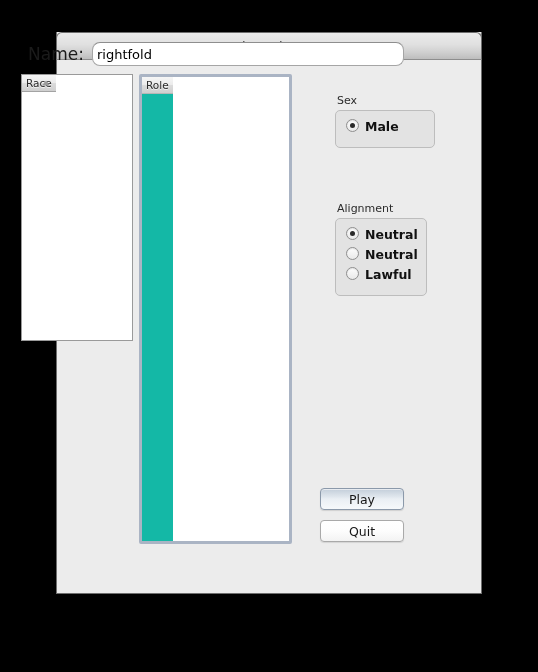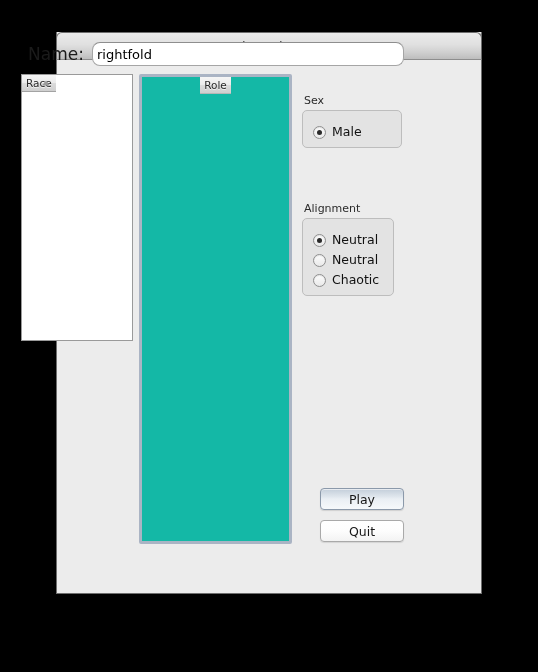--- a/index.html
+++ b/index.html
@@ -131,49 +131,49 @@
     position: absolute;
     left: 139px;
     top: 74px;
     width: 153px;
     height: 470px;
     box-sizing: border-box;
     background: #14b8a6;
     border: 3px solid #aab4c4;
     border-radius: 2px;
     display: flex;
-    flex-direction: column;
-    align-items: center;
   }
   #role-list .col-header { border-bottom: 1px solid #b6b6b6; }
 
   
   .group {
     position: absolute;
+    margin-left: 33px;
   }
   .group-caption {
     font-size: 11px;
     color: #2b2b2b;
     margin-bottom: 3px;
     padding-left: 2px;
   }
   .group-box {
     box-sizing: border-box;
     background: #e3e3e3;
     border: 1px solid #bdbdbd;
     border-radius: 5px;
     padding: 8px 10px;
   }
   #group-sex    { left: 302px; top: 94px;  width: 100px; }
   #group-align  { left: 302px; top: 202px; width: 92px; }
 
   .radio-row {
     display: flex;
-    align-items: flex-end;
+    align-items: flex-start;
     height: 20px;
+    font-weight: bold;
   }
   .radio {
     width: 13px;
     height: 13px;
     border-radius: 50%;
     box-sizing: border-box;
     background: linear-gradient(to bottom, #fdfdfd 0%, #e9e9e9 100%);
     border: 1px solid #8f8f8f;
     margin-right: 6px;
     flex: 0 0 auto;
@@ -270,19 +270,19 @@
     <div class="radio-row">
       <span class="radio checked"></span>
       <span class="radio-label">Neutral</span>
     </div>
     <div class="radio-row">
       <span class="radio"></span>
       <span class="radio-label">Neutral</span>
     </div>
     <div class="radio-row">
       <span class="radio"></span>
-      <span class="radio-label">Chaotic</span>
+      <span class="radio-label">Lawful</span>
     </div>
   </div>
 </div>
 
 <button class="btn" id="btn-play">Play</button>
 <button class="btn" id="btn-quit">Quit</button>
 
 </body></html>

